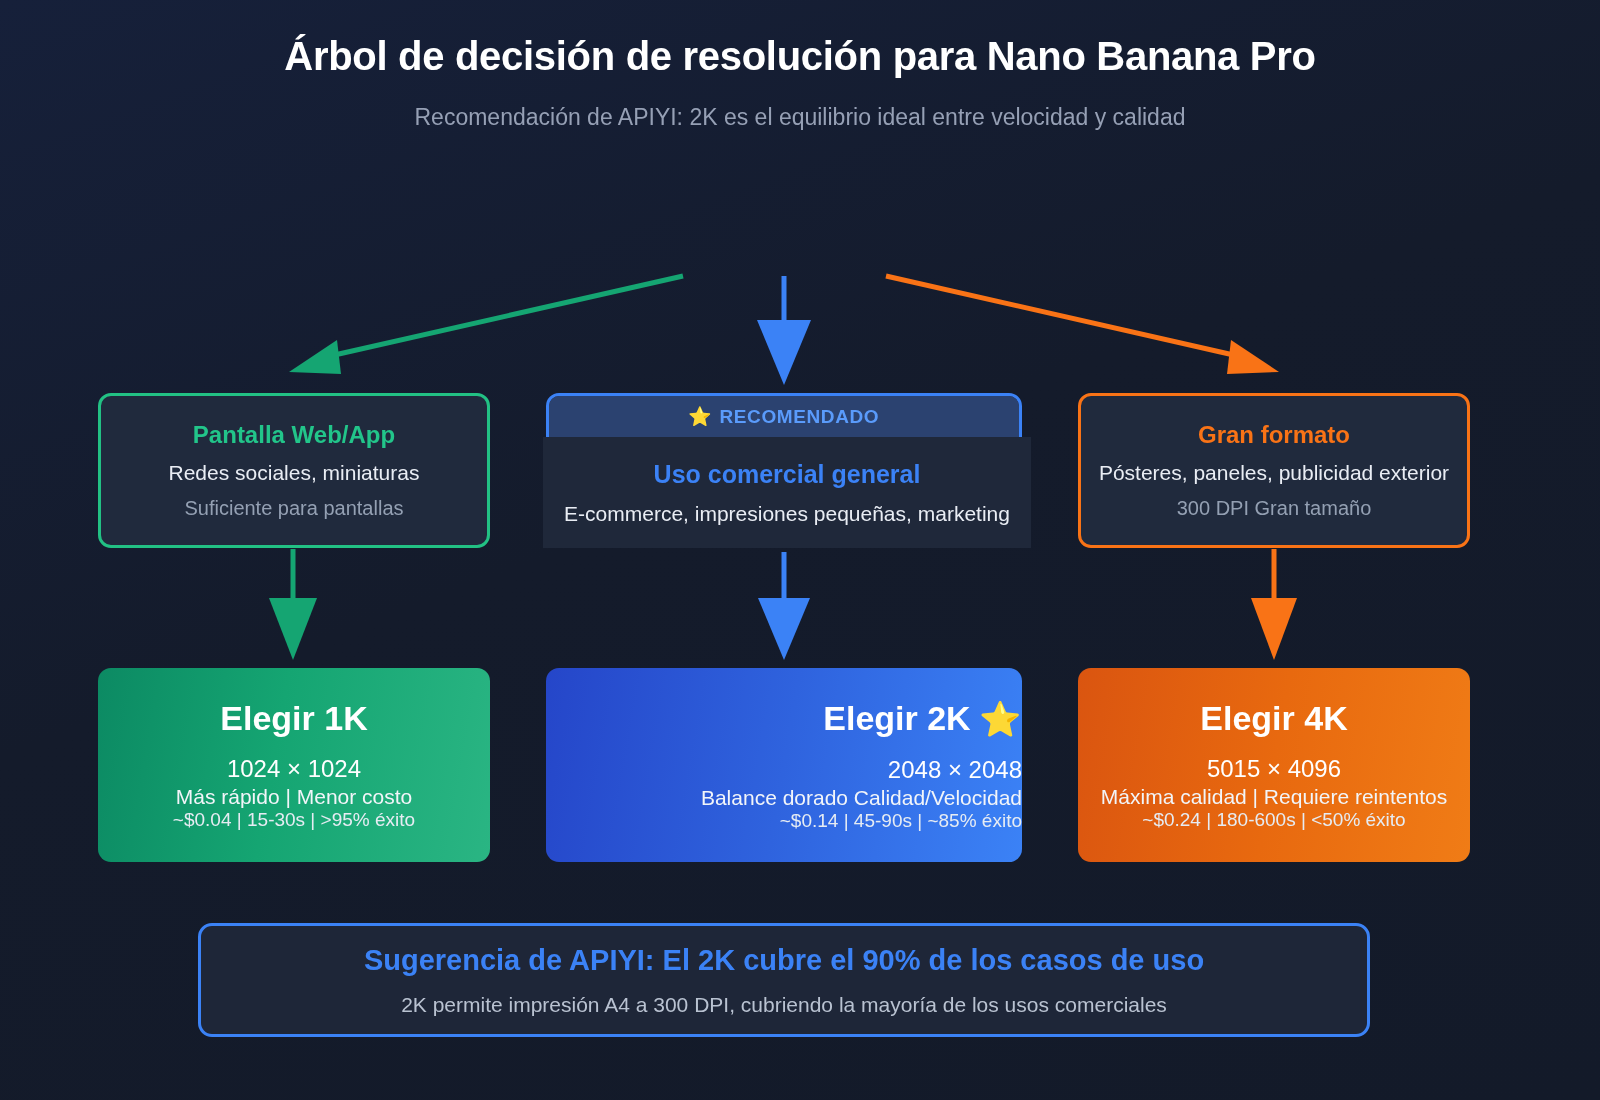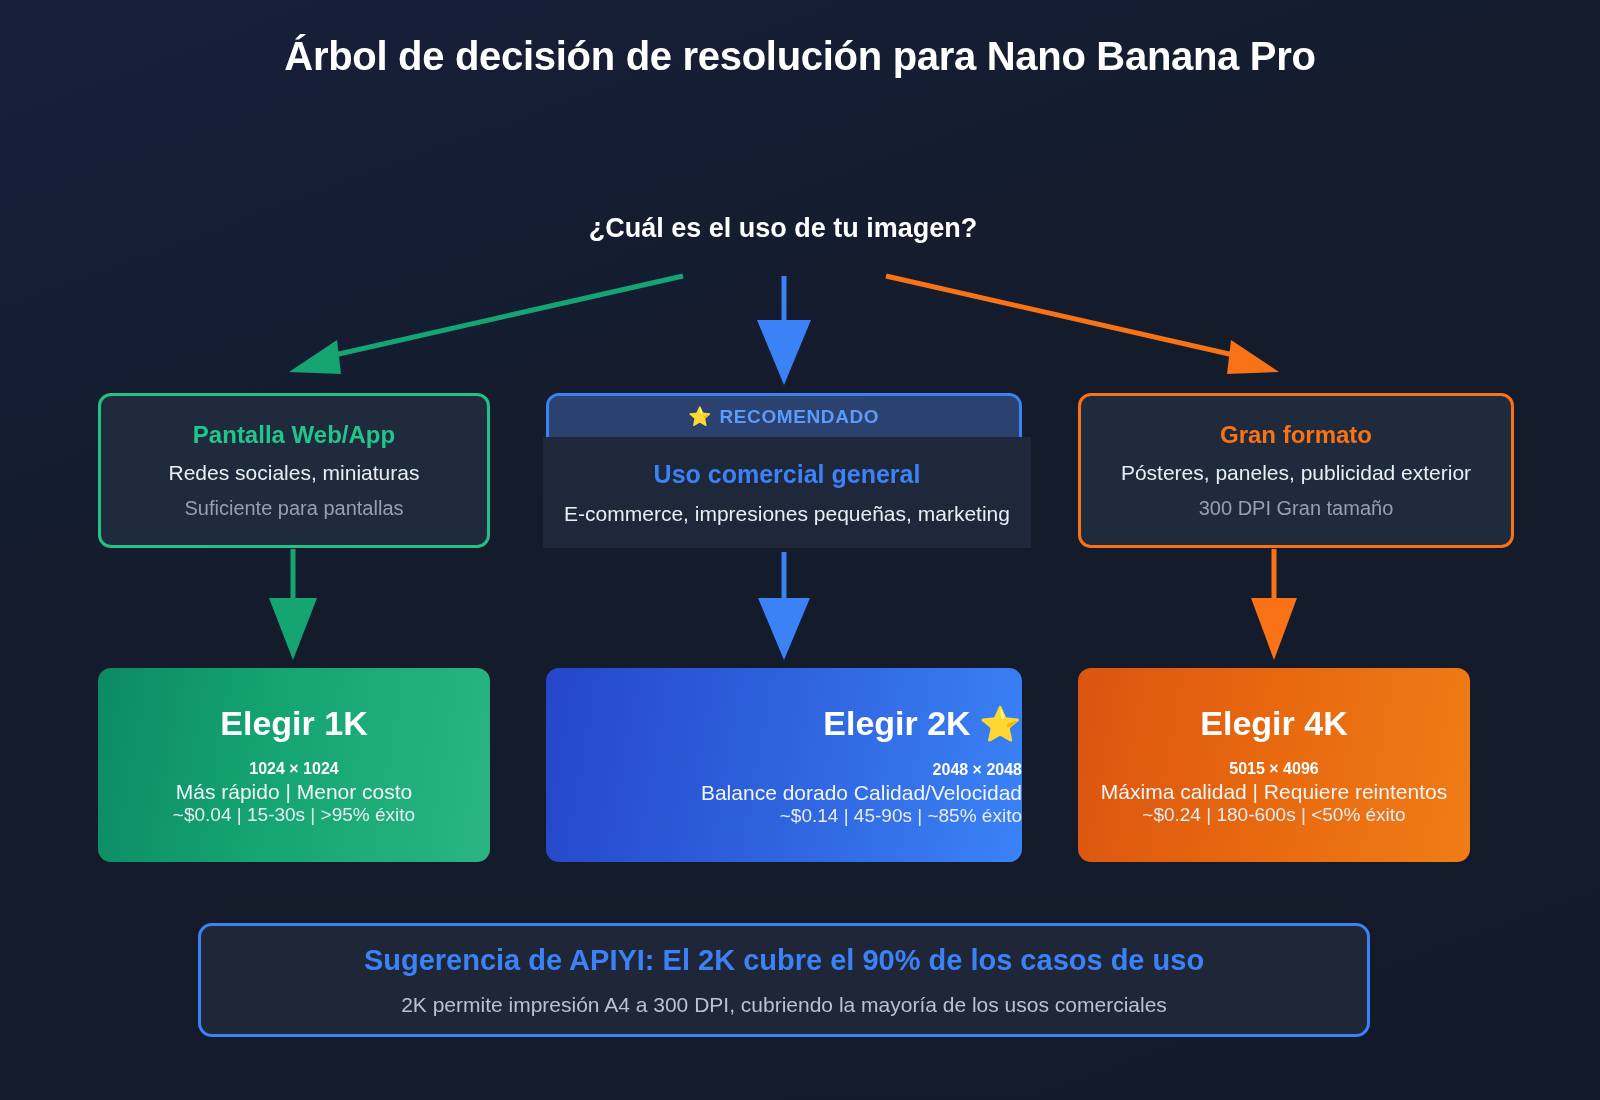--- a/index.html
+++ b/index.html
@@ -93,21 +93,21 @@
   }
   .branch-note {
     font-size: 20px;
     color: #94a0b3;
     white-space: nowrap;
   }
 
   #card-left  { left: 98px;  top: 393px; width: 392px; height: 155px; border-color: #22c184; }
   #card-left .branch-title { color: #22c58a; }
 
-  #card-right { left: 1078px; top: 393px; width: 436px; height: 155px; border-color: #f97316; }
+  #card-right { left: 1078px; top: 393px; width: 392px; height: 155px; border-color: #f97316; }
   #card-right .branch-title { color: #f97316; }
 
   
   #card-mid {
     left: 546px; top: 393px; width: 476px; height: 155px;
     border-color: #3b82f6;
     background: #223156;
     overflow: visible;
   }
   #badge-strip {
@@ -161,25 +161,24 @@
     font-size: 34px;
     font-weight: bold;
     color: #ffffff;
     white-space: nowrap;
     margin-bottom: 17px;
     display: flex;
     align-items: center;
     gap: 9px;
   }
   .result-dims {
-    font-size: 16px;
+    font-size: 24px;
     color: #ffffff;
     white-space: nowrap;
     margin-bottom: 2px;
-    font-weight: bold;
   }
   .result-feature {
     font-size: 21px;
     color: #f2f5f9;
     white-space: nowrap;
     margin-bottom: 0;
   }
   .result-stats {
     font-size: 19px;
     color: #e6ecf3;
@@ -236,20 +235,21 @@
     height: 1100px;
     pointer-events: none;
   }
 </style>
 </head>
 <body>
 
 <div id="page">
 
   <div id="title">Árbol de decisión de resolución para Nano Banana Pro</div>
+  <div id="subtitle">Recomendación de APIYI: 2K es el equilibrio ideal entre velocidad y calidad</div>
 
   <svg id="connectors" viewBox="0 0 1600 1100">
 
     <g>
       <line x1="683" y1="276" x2="330" y2="356" stroke="#15a572" stroke-width="5"></line>
       <polygon points="289,372 337,340 341,374" fill="#15a572"></polygon>
     </g>
 
     <g>
       <line x1="784" y1="276" x2="784" y2="325" stroke="#3b82f6" stroke-width="5"></line>
@@ -270,23 +270,20 @@
       <line x1="784" y1="552" x2="784" y2="602" stroke="#3b82f6" stroke-width="5"></line>
       <polygon points="758,598 810,598 784,660" fill="#3b82f6"></polygon>
     </g>
 
     <g>
       <line x1="1274" y1="549" x2="1274" y2="602" stroke="#f97316" stroke-width="5"></line>
       <polygon points="1251,598 1297,598 1274,660" fill="#f97316"></polygon>
     </g>
   </svg>
 
-  <div id="root-node">
-    <span class="root-label">¿Cuál es el uso de tu imagen?</span>
-  </div>
 
   <div class="branch-card" id="card-left">
     <div class="branch-inner">
       <div class="branch-title">Pantalla Web/App</div>
       <div class="branch-desc">Redes sociales, miniaturas</div>
       <div class="branch-note">Suficiente para pantallas</div>
     </div>
   </div>
 
   <div class="branch-card" id="card-mid">

